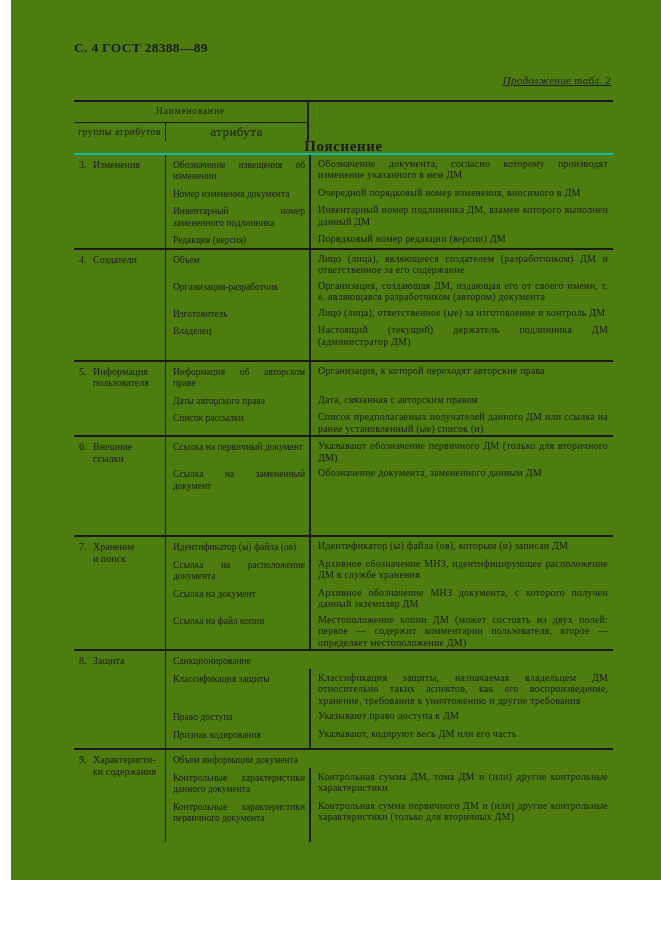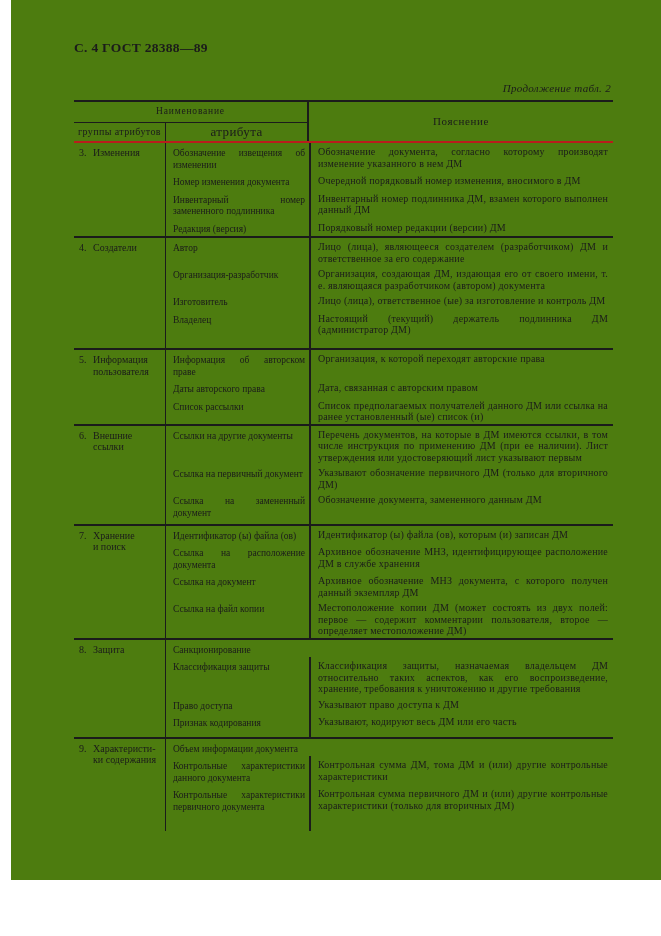--- a/index.html
+++ b/index.html
@@ -11,50 +11,51 @@
     color:#1b1b1b;
     overflow:hidden;
     margin-left:11px;
   }
   .doc-header {
     position:absolute; left:63px; top:40px;
     font-size:13.5px; font-weight:bold; letter-spacing:0.3px;
     white-space:nowrap;
   }
   .continuation {
-    position:absolute; right:61px; top:82px;
+    position:absolute; right:61px; top:74px;
     font-size:11px; font-style:italic; letter-spacing:0.3px;
     white-space:nowrap;
+    text-decoration:underline;
   }
   .gtable {
     position:absolute; left:63px; top:100px; width:539px;
     border-top:2px solid #1b1b1b;
     font-size:10px; line-height:11.5px;
   }
   
-  .thead { display:flex; border-bottom:2px solid #b91c1c; }
+  .thead { display:flex; border-bottom:2px solid #14b8a6;flex-direction:column; }
   .thead-left { width:235px; border-right:2px solid #1b1b1b; box-sizing:border-box; }
   .h-name {
     height:20px; border-bottom:1px solid #1b1b1b;
     display:flex; align-items:center; justify-content:center;
     font-size:9.5px; letter-spacing:0.8px;
   }
   .h-sub { display:flex; height:18px; }
   .h-sub-group {
     width:92px; box-sizing:border-box; border-right:1px solid #1b1b1b;
     display:flex; align-items:center; justify-content:center;
     font-size:10px; letter-spacing:0.4px;
   }
   .h-sub-attr {
     flex:1; display:flex; align-items:center; justify-content:center;
     font-size:13px; letter-spacing:0.4px;
   }
   .h-expl {
     flex:1; display:flex; align-items:center; justify-content:center;
-    font-size:11px; letter-spacing:0.6px;
+    font-size:15px; letter-spacing:0.6px;font-weight:bold;
   }
   
   .trow { display:flex; border-bottom:2px solid #1b1b1b; }
   .trow:last-child { border-bottom:none; }
   .trow:nth-child(1) { min-height:90px; }
   .trow:nth-child(2) { min-height:110px; }
   .trow:nth-child(3) { min-height:71px; }
   .trow:nth-child(4) { min-height:98px; }
   .trow:nth-child(5) { min-height:102px; }
   .trow:nth-child(6) { min-height:97px; }
@@ -131,21 +132,21 @@
 </div>
   </div>
 
   <div class="trow">
     <div class="col-group">
       <span class="num">4.</span>
       <span class="gname">Создатели</span>
     </div>
     <div class="pairs">
   <div class="pair">
-    <div class="attr">Автор</div>
+    <div class="attr">Объем</div>
     <div class="expl">Лицо (лица), являющееся создателем (разработчиком) ДМ и ответственное за его содержание</div>
   </div>
 
   <div class="pair">
     <div class="attr">Организация-разработчик</div>
     <div class="expl">Организация, создающая ДМ, издающая его от своего имени, т. е. являющаяся разработчиком (автором) документа</div>
   </div>
 
   <div class="pair">
     <div class="attr">Изготовитель</div>
@@ -183,24 +184,20 @@
 </div>
   </div>
 
   <div class="trow">
     <div class="col-group">
       <span class="num">6.</span>
       <span class="gname">Внешние
 ссылки</span>
     </div>
     <div class="pairs">
-  <div class="pair">
-    <div class="attr">Ссылки на другие документы</div>
-    <div class="expl">Перечень документов, на которые в ДМ имеются ссылки, в том числе инструкция по применению ДМ (при ее наличии).  Лист утверждения или удостоверяющий лист указывают первым</div>
-  </div>
 
   <div class="pair">
     <div class="attr">Ссылка на первичный документ</div>
     <div class="expl">Указывают обозначение первичного ДМ (только для вторичного ДМ)</div>
   </div>
 
   <div class="pair">
     <div class="attr">Ссылка на замененный документ</div>
     <div class="expl">Обозначение документа, замененного данным ДМ</div>
   </div>

